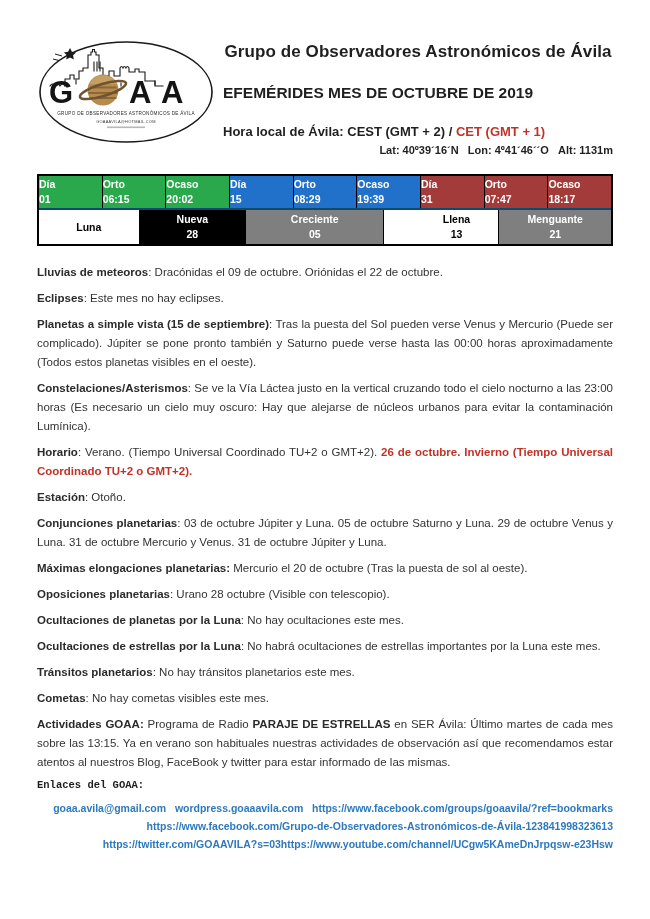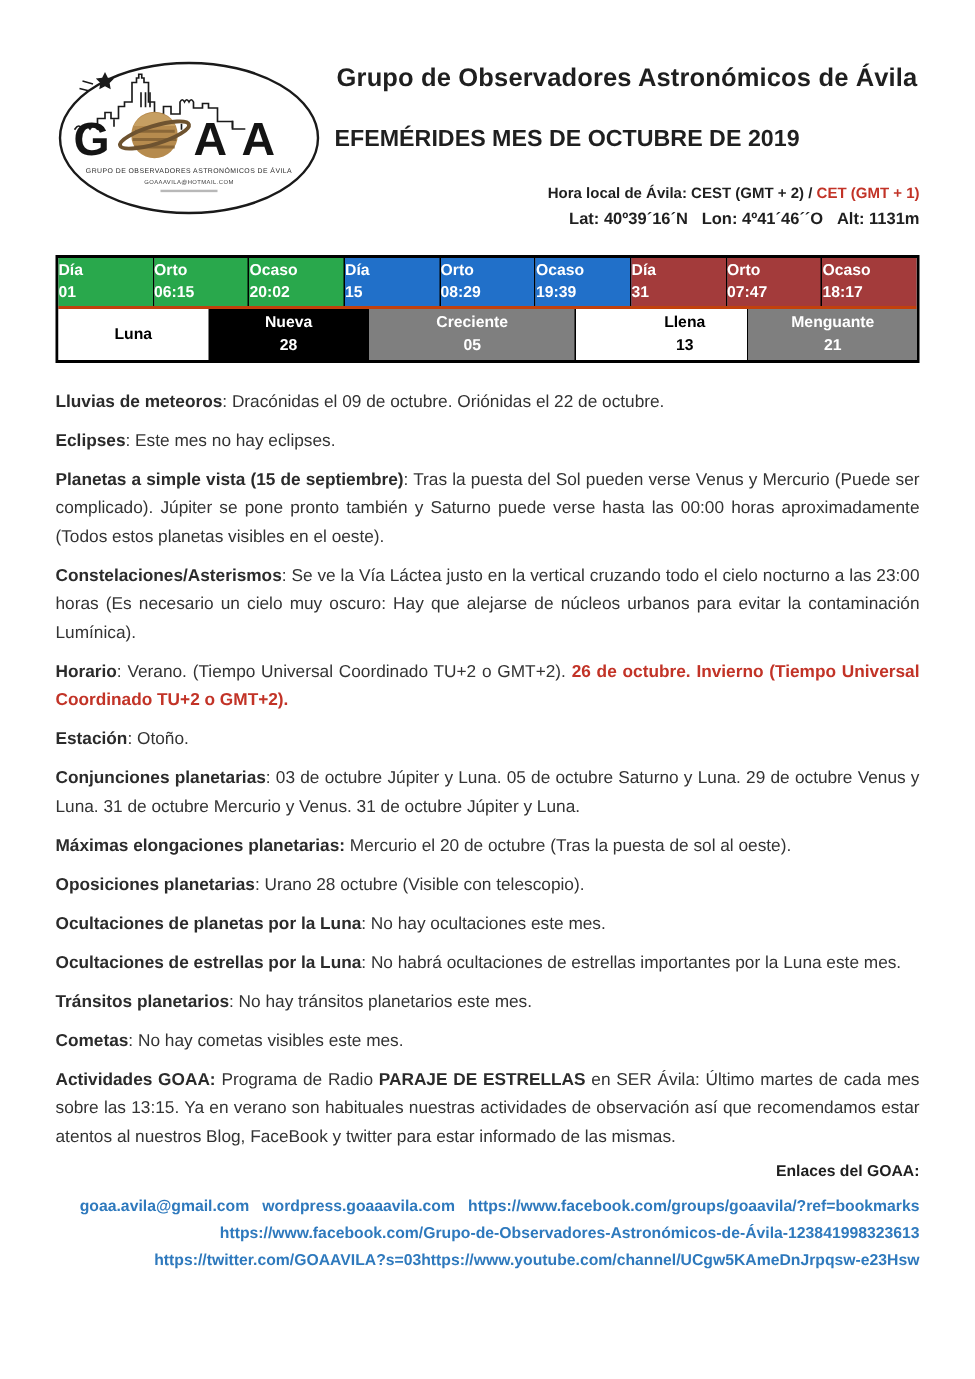--- a/index.html
+++ b/index.html
@@ -8,40 +8,40 @@
     box-sizing:border-box;padding:40px 37px 0 37px;
     font-family:"Liberation Sans",sans-serif;color:#333;
     position:relative;overflow:hidden;
   }
   
   .header{display:flex;align-items:flex-start;}
   .logo{width:178px;flex:0 0 178px;}
   .header-right{flex:1;padding-left:8px;}
   .org-title{font-size:17px;font-weight:bold;color:#1f1f1f;text-align:center;margin-top:2px;letter-spacing:.1px;}
   .doc-title{font-size:15.5px;font-weight:bold;color:#1f1f1f;text-align:left;margin-top:22px;}
-  .hora-line{font-size:10px;font-weight:bold;color:#1f1f1f;text-align:right;margin-top:22px;}
+  .hora-line{font-size:13px;font-weight:bold;color:#1f1f1f;text-align:left;margin-top:22px;}
   .coords-line{font-size:11px;font-weight:bold;color:#1f1f1f;text-align:right;margin-top:5px;}
   .red-bold{color:#c23327;font-weight:bold;}
   
   .ephem-table{border:2px solid #000;margin-top:18px;}
   .sun-row{display:flex;}
   .sun-cell{flex:1;text-align:left;color:#fff;font-weight:bold;font-size:10.5px;
             line-height:15px;padding:1px 0;border-right:1px solid #000;}
   .sun-cell:last-child{border-right:none;}
-  .moon-row{display:flex;border-top:2px solid #c2410c;}
+  .moon-row{display:flex;border-top:2px solid #0c4a6e;}
   .moon-cell{box-sizing:border-box;text-align:center;font-weight:bold;font-size:10.5px;
              line-height:15px;border-right:1px solid #000;height:34px;
              display:flex;flex-direction:column;justify-content:center;}
   .moon-cell:last-child{border-right:none;}
   
   .paragraphs{margin-top:17px;}
   .para{font-size:11.5px;line-height:19px;text-align:justify;color:#333;margin:0 0 7px 0;}
   .para .b{font-weight:bold;color:#2b2b2b;}
   .para .red{color:#c23327;font-weight:bold;}
-  .enlaces-heading{font-size:10.5px;font-weight:bold;color:#1f1f1f;text-align:right;margin-top:6px;}
+  .enlaces-heading{font-size:10.5px;font-weight:bold;color:#1f1f1f;margin-top:6px;font-family:Liberation Mono, monospace;}
   .links{margin-top:8px;}
   .link-line{font-size:10.5px;font-weight:bold;text-align:right;line-height:18px;}
   .link{color:#2e79bd;cursor:pointer;}
   .link-sep{white-space:pre;}
 </style>
 </head>
 <body>
 
 <div class="page">
 

